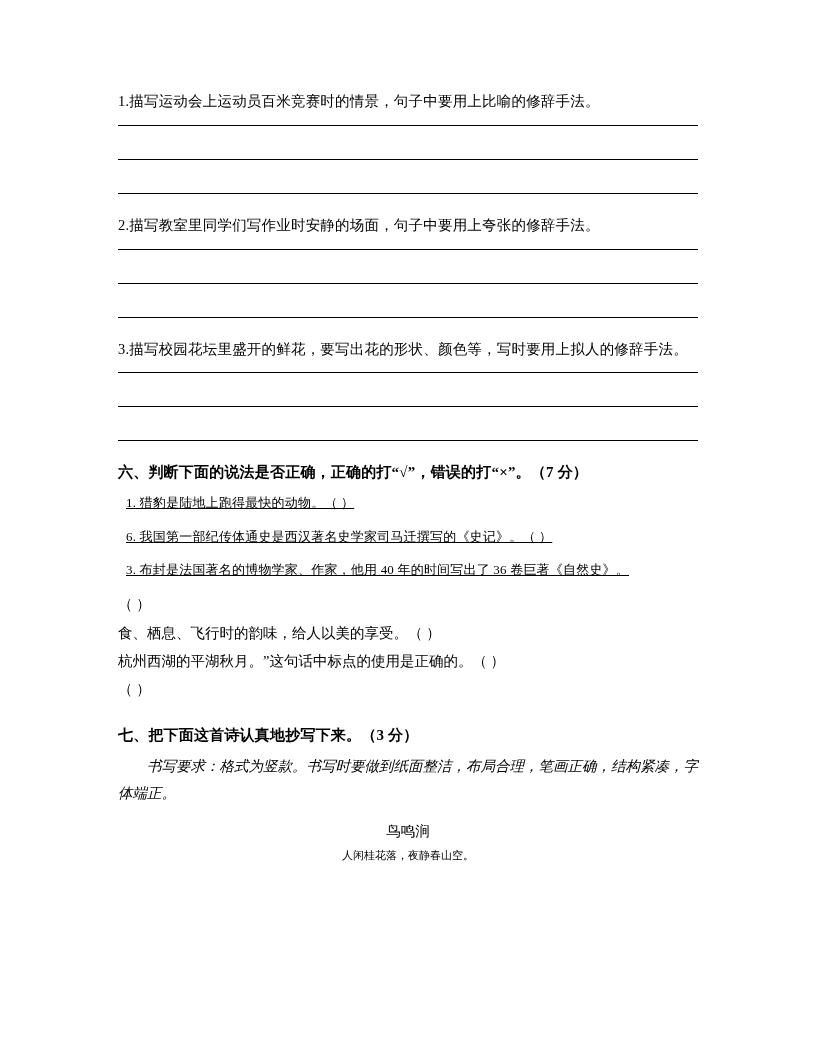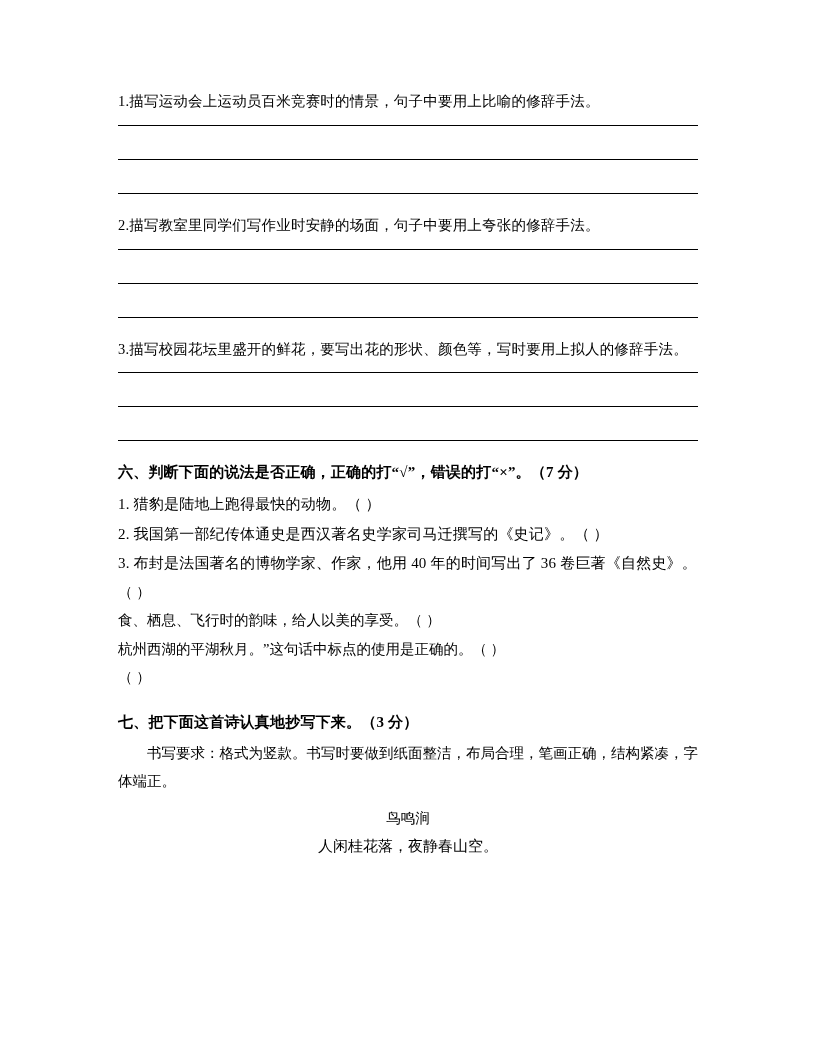--- a/index.html
+++ b/index.html
@@ -36,50 +36,52 @@
   .answer-line.first {
     border-top: 1px solid #000;
   }
   .section-head {
     font-size: 15px;
     font-weight: bold;
     margin: 22px 0 8px 0;
     letter-spacing: 0.2px;
   }
   .tf-item {
-    font-size: 15px;
+    font-size: 13px;
     line-height: 1.95;
-    margin: 0;
+    margin: 8px;
     letter-spacing: 0.2px;
+    text-decoration: underline;
   }
   .tf-cont {
     font-size: 14.5px;
     line-height: 1.95;
     margin: 0;
   }
   .poem-req {
     font-size: 14.5px;
     line-height: 1.9;
     margin: 4px 0 0 0;
     text-indent: 29px;
+    font-style: italic;
   }
   .poem-title {
     text-align: center;
     font-size: 14.5px;
     font-weight: normal;
     margin: 14px 0 4px 0;
   }
   .poem-author {
     text-align: center;
     font-size: 14px;
     margin: 0 0 4px 0;
   }
   .poem-line {
     text-align: center;
-    font-size: 15px;
+    font-size: 11px;
     margin: 0;
     line-height: 1.9;
   }
 </style>
 </head>
 <body>
 
 <div class="page">
 
   <p class="q-text">1.描写运动会上运动员百米竞赛时的情景，句子中要用上比喻的修辞手法。</p>
@@ -95,21 +97,21 @@
   </div>
 
   <p class="q-text">3.描写校园花坛里盛开的鲜花，要写出花的形状、颜色等，写时要用上拟人的修辞手法。</p>
   <div class="answer-lines">
     <div class="answer-line first"></div>
     <div class="answer-line"></div>
   </div>
 
   <h2 class="section-head">六、判断下面的说法是否正确，正确的打“√”，错误的打“×”。（7 分）</h2>
   <p class="tf-item">1. 猎豹是陆地上跑得最快的动物。（    ）</p>
-  <p class="tf-item">2. 我国第一部纪传体通史是西汉著名史学家司马迁撰写的《史记》。（    ）</p>
+  <p class="tf-item">6. 我国第一部纪传体通史是西汉著名史学家司马迁撰写的《史记》。（    ）</p>
   <p class="tf-item">3. 布封是法国著名的博物学家、作家，他用 40 年的时间写出了 36 卷巨著《自然史》。</p>
   <p class="tf-cont">（    ）</p>
   <p class="tf-cont">食、栖息、飞行时的韵味，给人以美的享受。（    ）</p>
   <p class="tf-cont">杭州西湖的平湖秋月。”这句话中标点的使用是正确的。（    ）</p>
   <p class="tf-cont">（    ）</p>
 
   <h2 class="section-head">七、把下面这首诗认真地抄写下来。（3 分）</h2>
   <p class="poem-req">书写要求：格式为竖款。书写时要做到纸面整洁，布局合理，笔画正确，结构紧凑，字体端正。</p>
 
   <p class="poem-title">鸟鸣涧</p>

